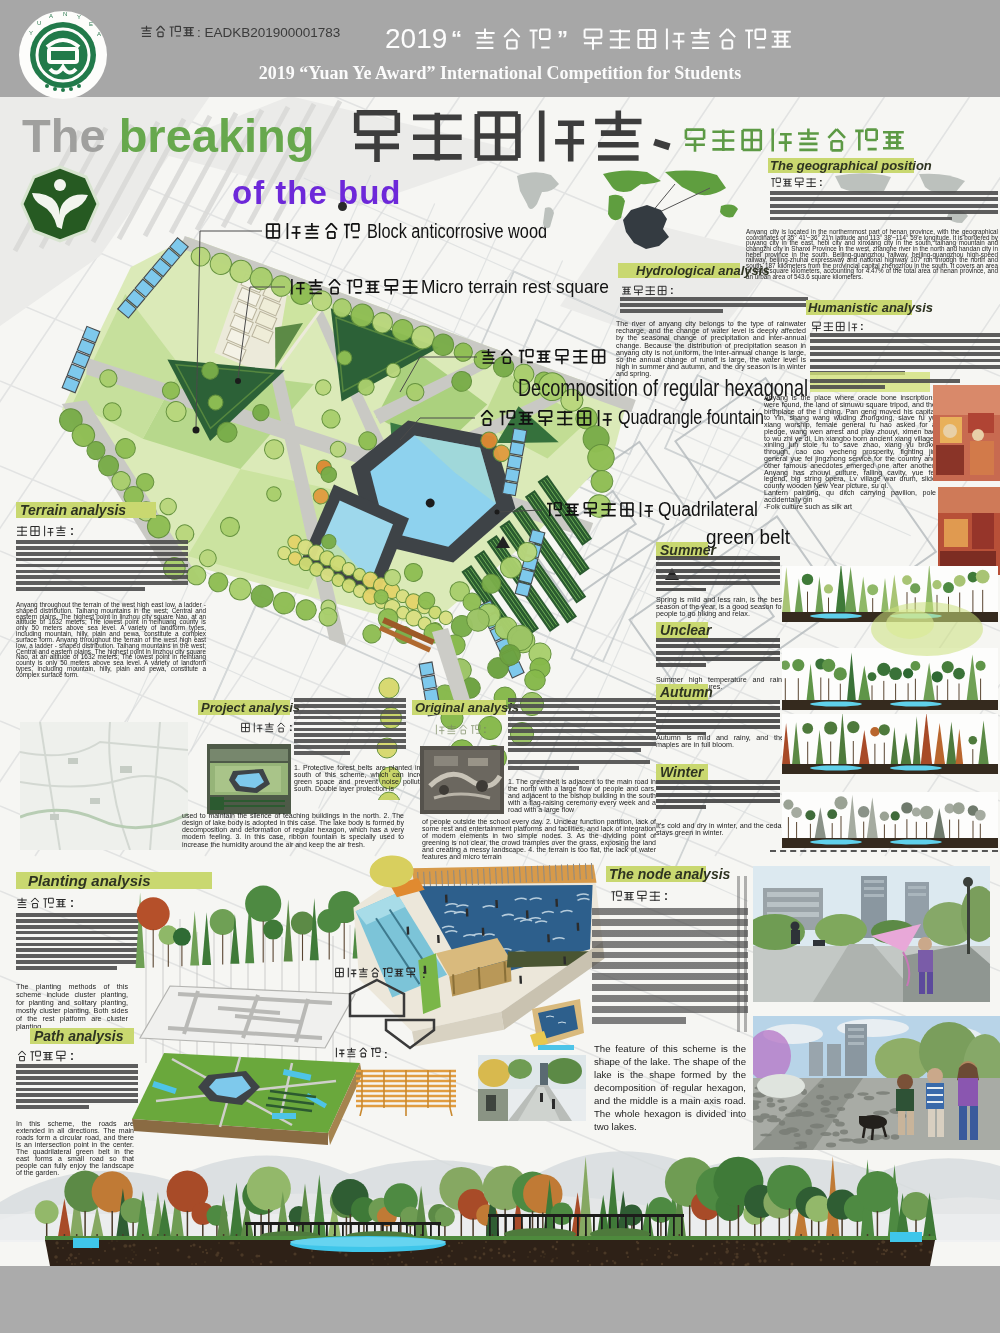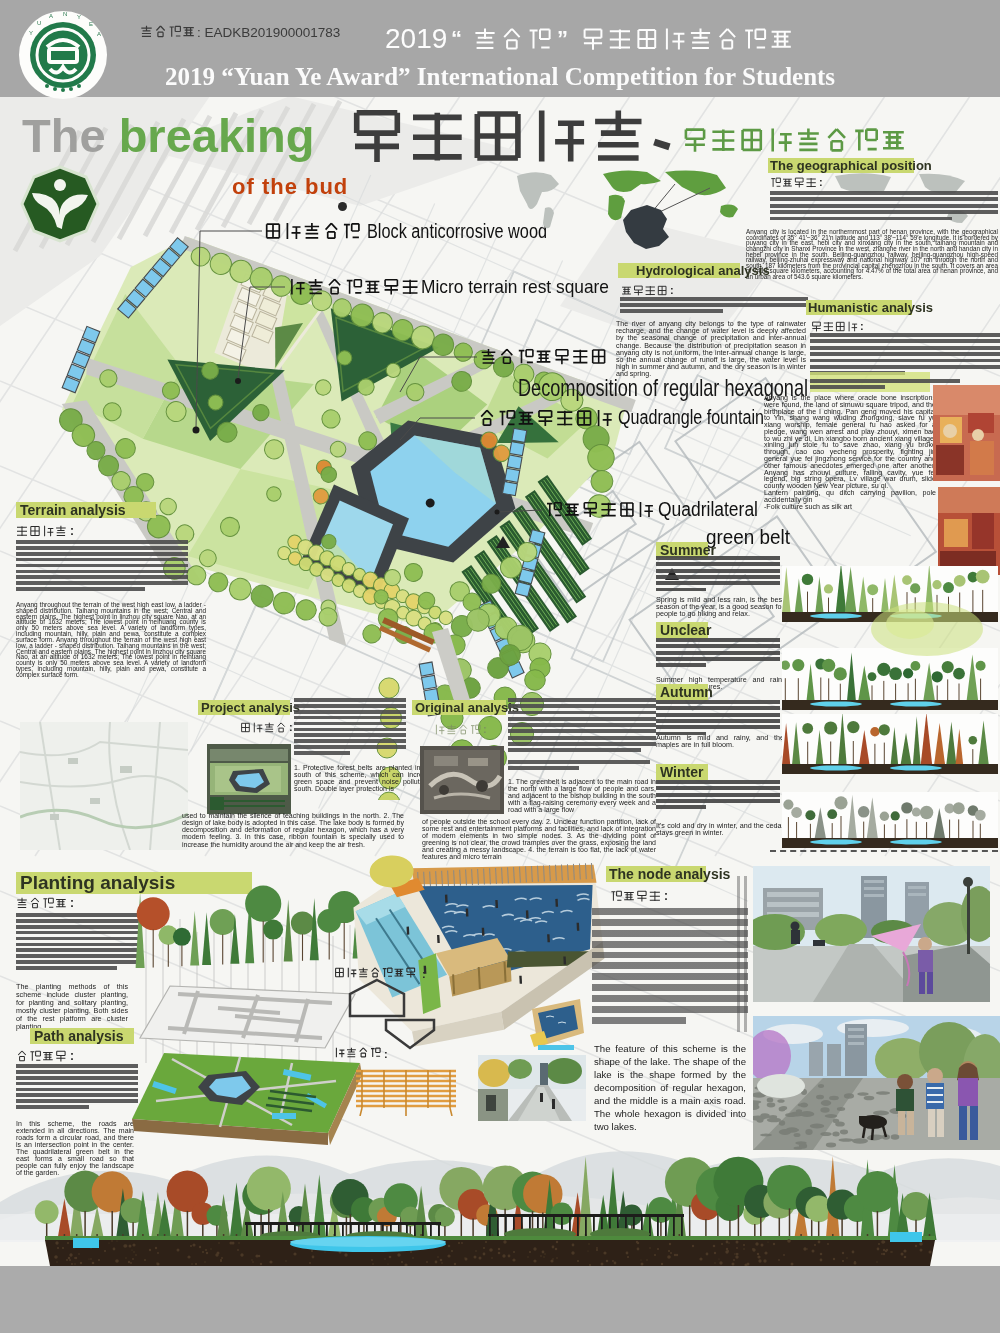--- a/index.html
+++ b/index.html
@@ -1,17 +1,17 @@
 <!DOCTYPE html>
 <html><head><meta charset="utf-8"><style>
 *{margin:0;padding:0;box-sizing:border-box}
 body{font-family:"Liberation Sans",sans-serif}
 #page{position:relative;width:1000px;height:1333px;background:#f6f6f3;overflow:hidden}
 .abs{position:absolute}
-.ti{font-weight:bold;color:#2e3321;white-space:nowrap}
+.ti{font-weight:bold;font-style:italic;color:#2e3321;white-space:nowrap}
 .hl{background:#c9d870}
 .en{color:#1e1e1e;text-align:justify}
 </style></head><body>
 <div id="page">
 
 <svg class="abs" style="left:0;top:96px" width="1000" height="1237" viewBox="0 0 1000 1237">
       <g stroke="#e0e1e1" stroke-width="1.6" opacity="0.9">
         <line x1="120" y1="0" x2="-390" y2="760"></line>
         <line x1="205" y1="0" x2="-305" y2="760"></line>
         <line x1="290" y1="0" x2="-220" y2="760"></line>
@@ -130,31 +130,31 @@
     </svg>
 
 <svg class="abs" style="left:385px;top:22px" width="560" height="40" viewBox="0 0 560 40">
 <text x="0" y="26" font-size="28" fill="#fdfdfd" font-family="Liberation Sans">2019</text>
 <text x="66" y="24" font-size="22" fill="#fdfdfd" font-weight="bold">“</text>
 <path d="M90.4 11.0L109.6 11.0M100.0 6.4L100.0 17.0M92.8 15.8L107.2 15.8M91.6 20.6L108.4 20.6M91.6 26.1L108.4 26.1M126.9 6.9L119.2 15.1M126.9 6.9L134.6 15.1M122.1 18.2L131.7 18.2M122.1 18.2L122.1 26.6M131.7 18.2L131.7 26.6M122.1 26.6L131.7 26.6M144.6 8.6L152.6 8.6M148.5 8.6L148.5 26.6M155.0 7.4L164.6 7.4M155.0 7.4L155.0 17.0M164.6 7.4L164.6 17.0M155.0 17.0L164.6 17.0M156.2 25.4L164.6 25.4" fill="none" stroke="#fdfdfd" stroke-width="2.00"></path>
 <text x="172" y="24" font-size="22" fill="#fdfdfd" font-weight="bold">”</text>
 <path d="M199.6 7.4L216.4 7.4M216.4 7.4L216.4 15.8M199.6 15.8L216.4 15.8M199.6 7.4L199.6 15.8M198.9 21.3L217.1 21.3M208.0 15.8L208.0 27.8M224.8 9.3L245.0 9.3M224.8 17.5L245.0 17.5M224.8 25.6L245.0 25.6M234.9 7.4L234.9 27.1M253.4 7.9L270.2 7.9M253.4 7.9L253.4 26.1M270.2 7.9L270.2 26.1M253.4 26.1L270.2 26.1M261.8 7.9L261.8 26.1M253.4 17.0L270.2 17.0M281.9 6.4L281.9 27.6M288.6 11.7L299.4 11.7M293.9 11.7L293.9 27.6M287.4 19.4L299.4 19.4M305.9 11.0L325.1 11.0M315.5 6.4L315.5 17.0M308.3 15.8L322.7 15.8M307.1 20.6L323.9 20.6M307.1 26.1L323.9 26.1M342.4 6.9L334.7 15.1M342.4 6.9L350.1 15.1M337.6 18.2L347.2 18.2M337.6 18.2L337.6 26.6M347.2 18.2L347.2 26.6M337.6 26.6L347.2 26.6M360.2 8.6L368.1 8.6M364.0 8.6L364.0 26.6M370.5 7.4L380.1 7.4M370.5 7.4L370.5 17.0M380.1 7.4L380.1 17.0M370.5 17.0L380.1 17.0M371.7 25.4L380.1 25.4M386.6 9.8L405.8 9.8M389.0 14.6L403.4 14.6M389.0 19.4L403.4 19.4M386.6 24.7L405.8 24.7M392.6 9.8L392.6 24.7M399.8 9.8L399.8 24.7" fill="none" stroke="#fdfdfd" stroke-width="2.00"></path>
 </svg>
 
-<div class="abs" style="left:0;top:63px;width:1000px;text-align:center;font-family:'Liberation Serif',serif;font-weight:bold;font-size:25px;color:#fbfbfb">2019 “Yuan Ye Award” International Competition for  Students</div>
+<div class="abs" style="left:0;top:63px;width:1000px;text-align:center;font-family:'Liberation Serif',serif;font-weight:bold;font-size:18px;color:#fbfbfb">2019 “Yuan Ye Award” International Competition for  Students</div>
 
 <div class="abs" style="left:22px;top:108px;font-size:47px;font-weight:bold;letter-spacing:0px;white-space:nowrap"><span style="color:#a0a09e">The</span> <span style="color:#67a84d">breaking</span></div>
 
 <svg class="abs" style="left:346px;top:103px" width="640" height="70" viewBox="0 0 640 70">
 <path d="M10.7 9.8L51.3 9.8M51.3 9.8L51.3 30.1M10.7 30.1L51.3 30.1M10.7 9.8L10.7 30.1M9.0 43.4L53.0 43.4M31.0 30.1L31.0 59.1M67.0 14.4L115.7 14.4M67.0 34.2L115.7 34.2M67.0 53.9L115.7 53.9M91.3 9.8L91.3 57.4M131.3 11.0L171.9 11.0M131.3 11.0L131.3 55.0M171.9 11.0L171.9 55.0M131.3 55.0L171.9 55.0M151.6 11.0L151.6 55.0M131.3 33.0L171.9 33.0M195.7 7.5L195.7 58.5M212.0 20.2L238.1 20.2M224.7 20.2L224.7 58.5M209.1 38.8L238.1 38.8M249.1 18.5L295.5 18.5M272.3 7.5L272.3 33.0M254.9 30.1L289.7 30.1M252.0 41.7L292.6 41.7M252.0 55.0L292.6 55.0" fill="none" stroke="#3d3d3d" stroke-width="5.60"></path>
 <rect x="308" y="38" width="16" height="7" fill="#3d3d3d" transform="rotate(18 316 41)"></rect>
 <path d="M339.9 26.6L358.1 26.6M358.1 26.6L358.1 35.7M339.9 35.7L358.1 35.7M339.9 26.6L339.9 35.7M339.1 41.7L358.9 41.7M349.0 35.7L349.0 48.7M366.4 28.7L388.3 28.7M366.4 37.5L388.3 37.5M366.4 46.4L388.3 46.4M377.3 26.6L377.3 47.9M396.6 27.1L414.8 27.1M396.6 27.1L396.6 46.9M414.8 27.1L414.8 46.9M396.6 46.9L414.8 46.9M405.7 27.1L405.7 46.9M396.6 37.0L414.8 37.0M426.7 25.6L426.7 48.4M434.0 31.3L445.7 31.3M439.7 31.3L439.7 48.4M432.7 39.6L445.7 39.6M452.0 30.5L472.8 30.5M462.4 25.6L462.4 37.0M454.6 35.7L470.2 35.7M453.3 40.9L471.5 40.9M453.3 46.9L471.5 46.9M490.7 26.1L482.4 34.9M490.7 26.1L499.0 34.9M485.5 38.3L495.9 38.3M485.5 38.3L485.5 47.4M495.9 38.3L495.9 47.4M485.5 47.4L495.9 47.4M509.2 27.9L517.7 27.9M513.3 27.9L513.3 47.4M520.3 26.6L530.7 26.6M520.3 26.6L520.3 37.0M530.7 26.6L530.7 37.0M520.3 37.0L530.7 37.0M521.6 46.1L530.7 46.1M537.0 29.2L557.8 29.2M539.6 34.4L555.2 34.4M539.6 39.6L555.2 39.6M537.0 45.3L557.8 45.3M543.5 29.2L543.5 45.3M551.3 29.2L551.3 45.3" fill="none" stroke="#5d9a45" stroke-width="2.60"></path>
 </svg>
 
-<div class="abs" style="left:232px;top:174px;font-size:22px;font-weight:bold;color:#c2410c;letter-spacing:1px">of the bud</div>
+<div class="abs" style="left:232px;top:174px;font-size:33px;font-weight:bold;color:#6d28d9;letter-spacing:1px">of the bud</div>
 
 <div class="abs" style="left:338px;top:202px;width:9px;height:9px;border-radius:50%;background:#2a2a2a"></div>
 
 <svg class="abs" style="left:20px;top:165px" width="80" height="78" viewBox="0 0 80 78">
 <path d="M40 2 L66 12 L78 39 L66 66 L40 76 L14 66 L2 39 L14 12 Z" fill="#265a22" stroke="#d7e4cf" stroke-width="3"></path>
 <circle cx="40" cy="20" r="6" fill="#f2f5ee"></circle>
 <path d="M37 62 Q33 46 21 40 Q14 36 12 28 Q28 28 35 36 Q40 42 39 50 Q40 40 46 35 Q54 28 68 30 Q64 40 54 44 Q44 48 43 58 Q42 62 42 64 Z" fill="#f2f5ee"></path>
 </svg>
 <svg class="abs" style="left:0px;top:200px" width="1000" height="600" viewBox="0 0 1000 600">
       <g transform="translate(196,40) rotate(20)">
@@ -813,21 +813,21 @@
 
 <div class="abs" style="left:508px;top:698px;width:148px;height:50px;opacity:0.90;background-image:repeating-linear-gradient(#4c4c4c 0px,#4c4c4c 3.9px,transparent 3.9px,transparent 6.3px)"></div>
     <div class="abs" style="left:508px;top:748.4px;width:133px;height:3.9px;opacity:0.90;background:#4c4c4c"></div>
 <div class="abs" style="left:508px;top:760px;width:142px;height:6px;opacity:0.90;background-image:repeating-linear-gradient(#4c4c4c 0px,#4c4c4c 3.9px,transparent 3.9px,transparent 6.3px)"></div>
     <div class="abs" style="left:508px;top:766.3px;width:71px;height:3.9px;opacity:0.90;background:#4c4c4c"></div>
 
 <div class="abs en" style="left:508px;top:778px;width:148px;font-size:7.0px;line-height:7.10px;color:#1c1c1c;font-weight:normal">1. The greenbelt is adjacent to the main road in the north with a large flow of people and cars, and adjacent to the bishop building in the south with a flag-raising ceremony every week and a road with a large flow</div>
 
 <div class="abs en" style="left:422px;top:818px;width:234px;font-size:7.0px;line-height:7.10px;color:#1c1c1c;font-weight:normal">of people outside the school every day. 2. Unclear function partition, lack of some rest and entertainment platforms and facilities, and lack of integration of modern elements in two simple nodes. 3. As the dividing point of greening is not clear, the crowd tramples over the grass, exposing the land and creating a messy landscape. 4. the terrain is too flat, the lack of water features and micro terrain</div>
 
-<div class="abs ti hl" style="left:16px;top:872px;width:236px;font-size:19px;padding-left:4px">Planting analysis</div>
+<div class="abs ti hl" style="left:16px;top:872px;width:196px;font-size:15px;padding-left:12px">Planting analysis</div>
 
 <svg class="abs" style="left:16px;top:895px" width="62" height="18" viewBox="0 0 62 18">
       <path d="M1.2 5.0L10.8 5.0M6.0 2.7L6.0 8.0M2.4 7.4L9.6 7.4M1.8 9.8L10.2 9.8M1.8 12.6L10.2 12.6M19.0 3.0L15.1 7.0M19.0 3.0L22.8 7.0M16.6 8.6L21.4 8.6M16.6 8.6L16.6 12.8M21.4 8.6L21.4 12.8M16.6 12.8L21.4 12.8M27.4 3.8L31.3 3.8M29.3 3.8L29.3 12.8M32.5 3.2L37.3 3.2M32.5 3.2L32.5 8.0M37.3 3.2L37.3 8.0M32.5 8.0L37.3 8.0M33.1 12.2L37.3 12.2M40.1 4.4L49.7 4.4M41.3 6.8L48.5 6.8M41.3 9.2L48.5 9.2M40.1 11.8L49.7 11.8M43.1 4.4L43.1 11.8M46.7 4.4L46.7 11.8" fill="none" stroke="#2b2b2b" stroke-width="1.02"></path>
       <text x="54" y="12" font-size="12" font-weight="bold" fill="#2b2b2b">:</text>
     </svg>
 
 <div class="abs" style="left:16px;top:913px;width:126px;height:53px;opacity:0.90;background-image:repeating-linear-gradient(#4c4c4c 0px,#4c4c4c 3.7px,transparent 3.7px,transparent 5.9px)"></div>
     <div class="abs" style="left:16px;top:966.1px;width:101px;height:3.7px;opacity:0.90;background:#4c4c4c"></div>
 
 <div class="abs en" style="left:16px;top:983px;width:112px;font-size:7.2px;line-height:8px;color:#1c1c1c;font-weight:normal">The planting methods of this scheme include cluster planting, for planting and solitary planting, mostly cluster planting. Both sides of the rest platform are cluster planting.</div>

